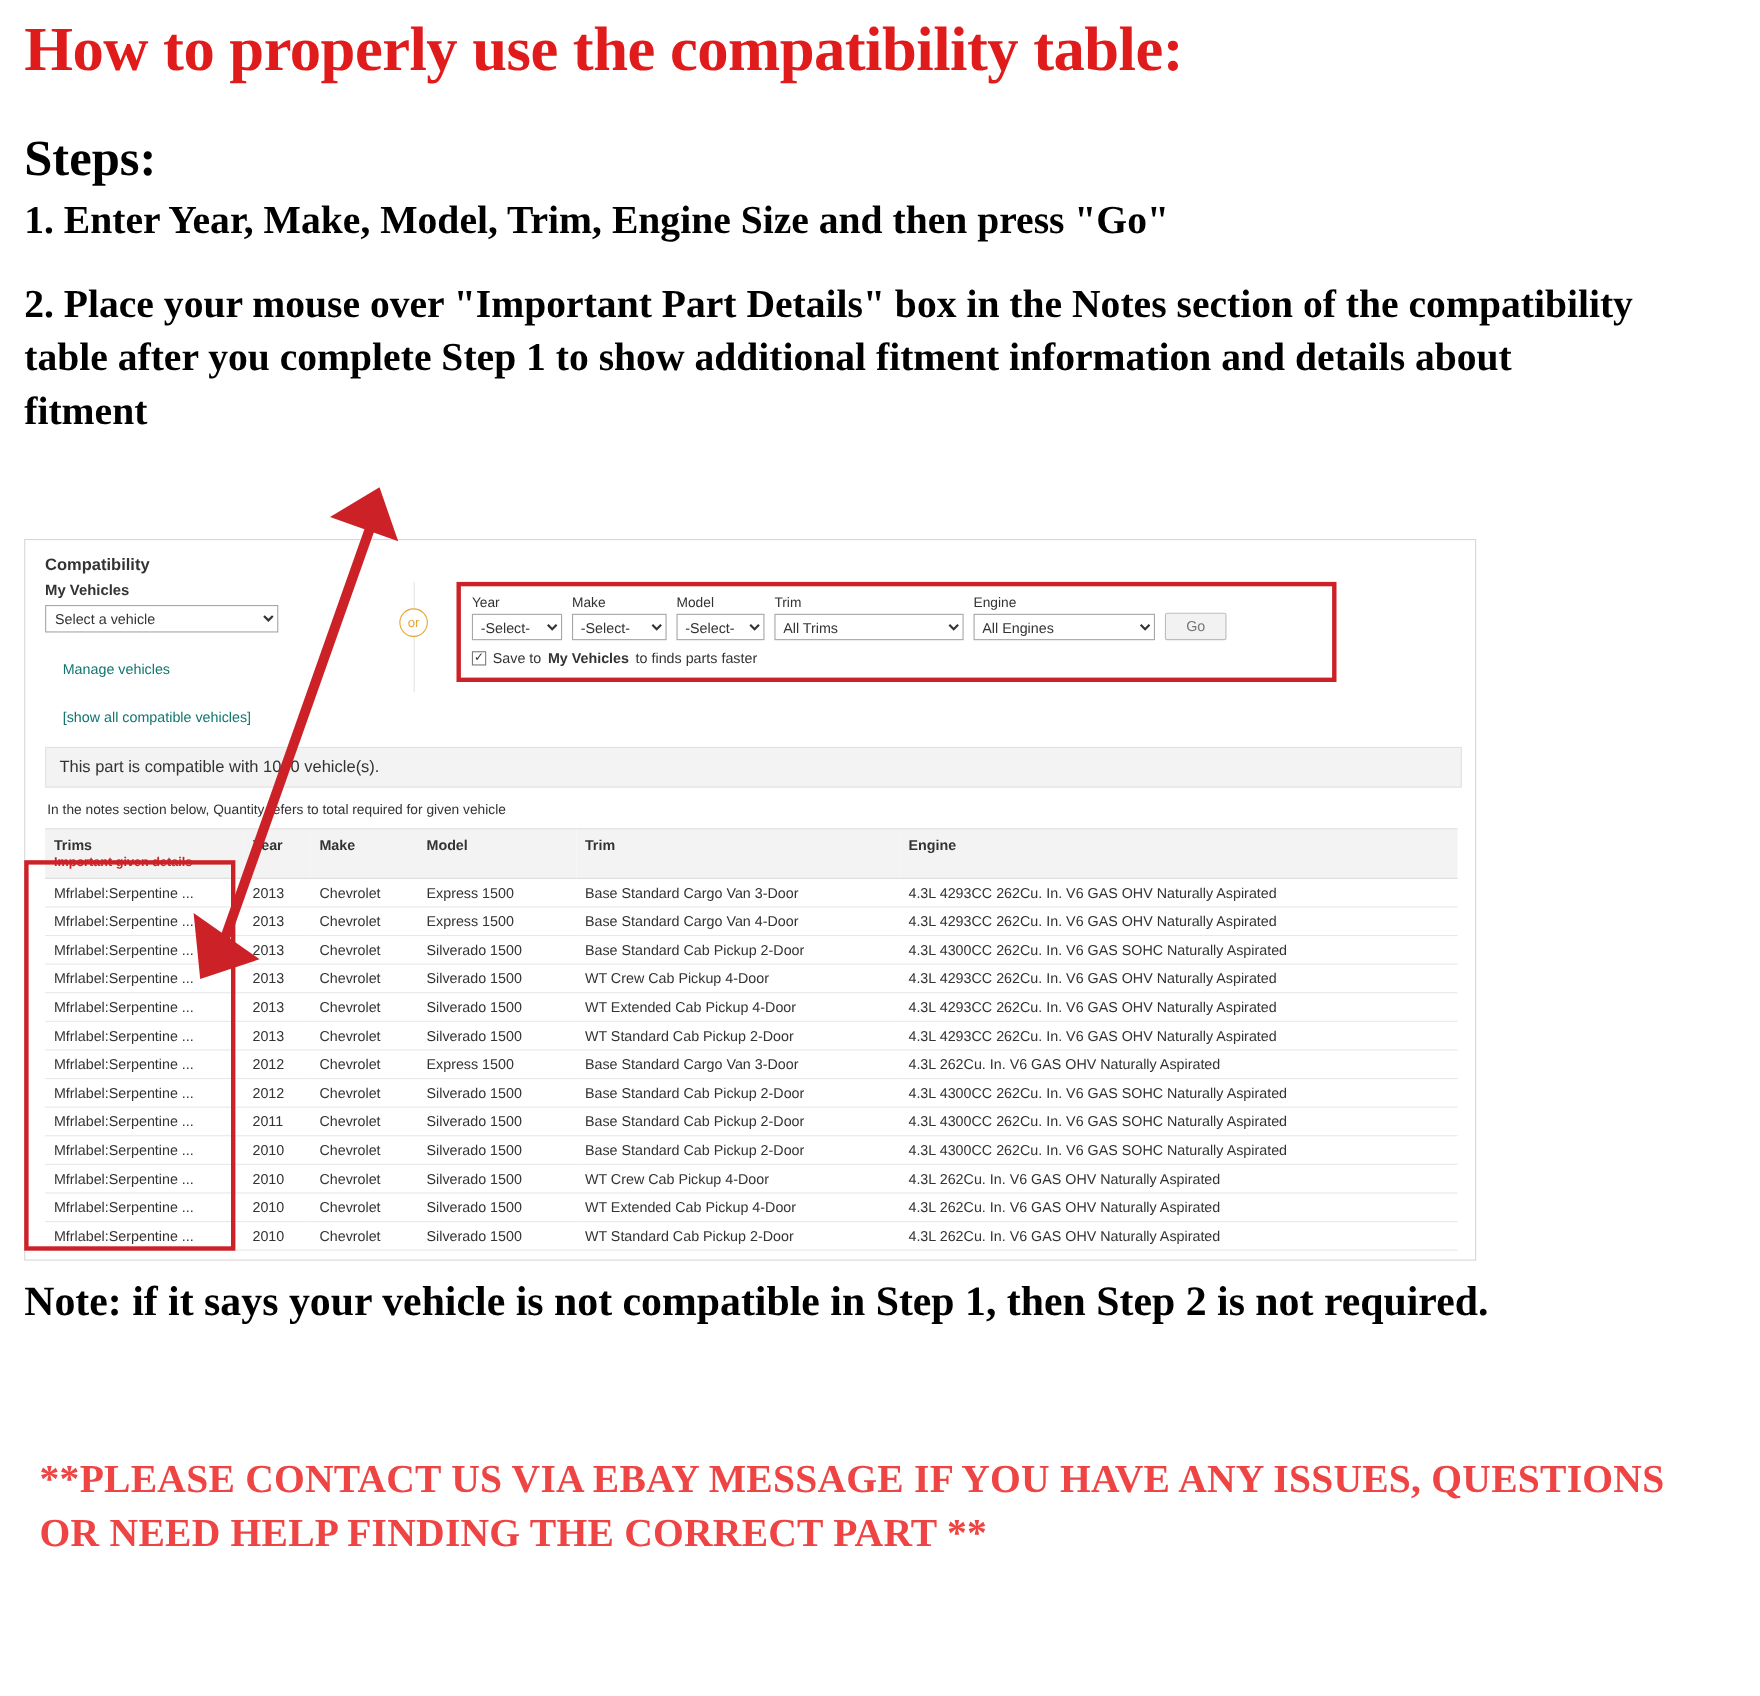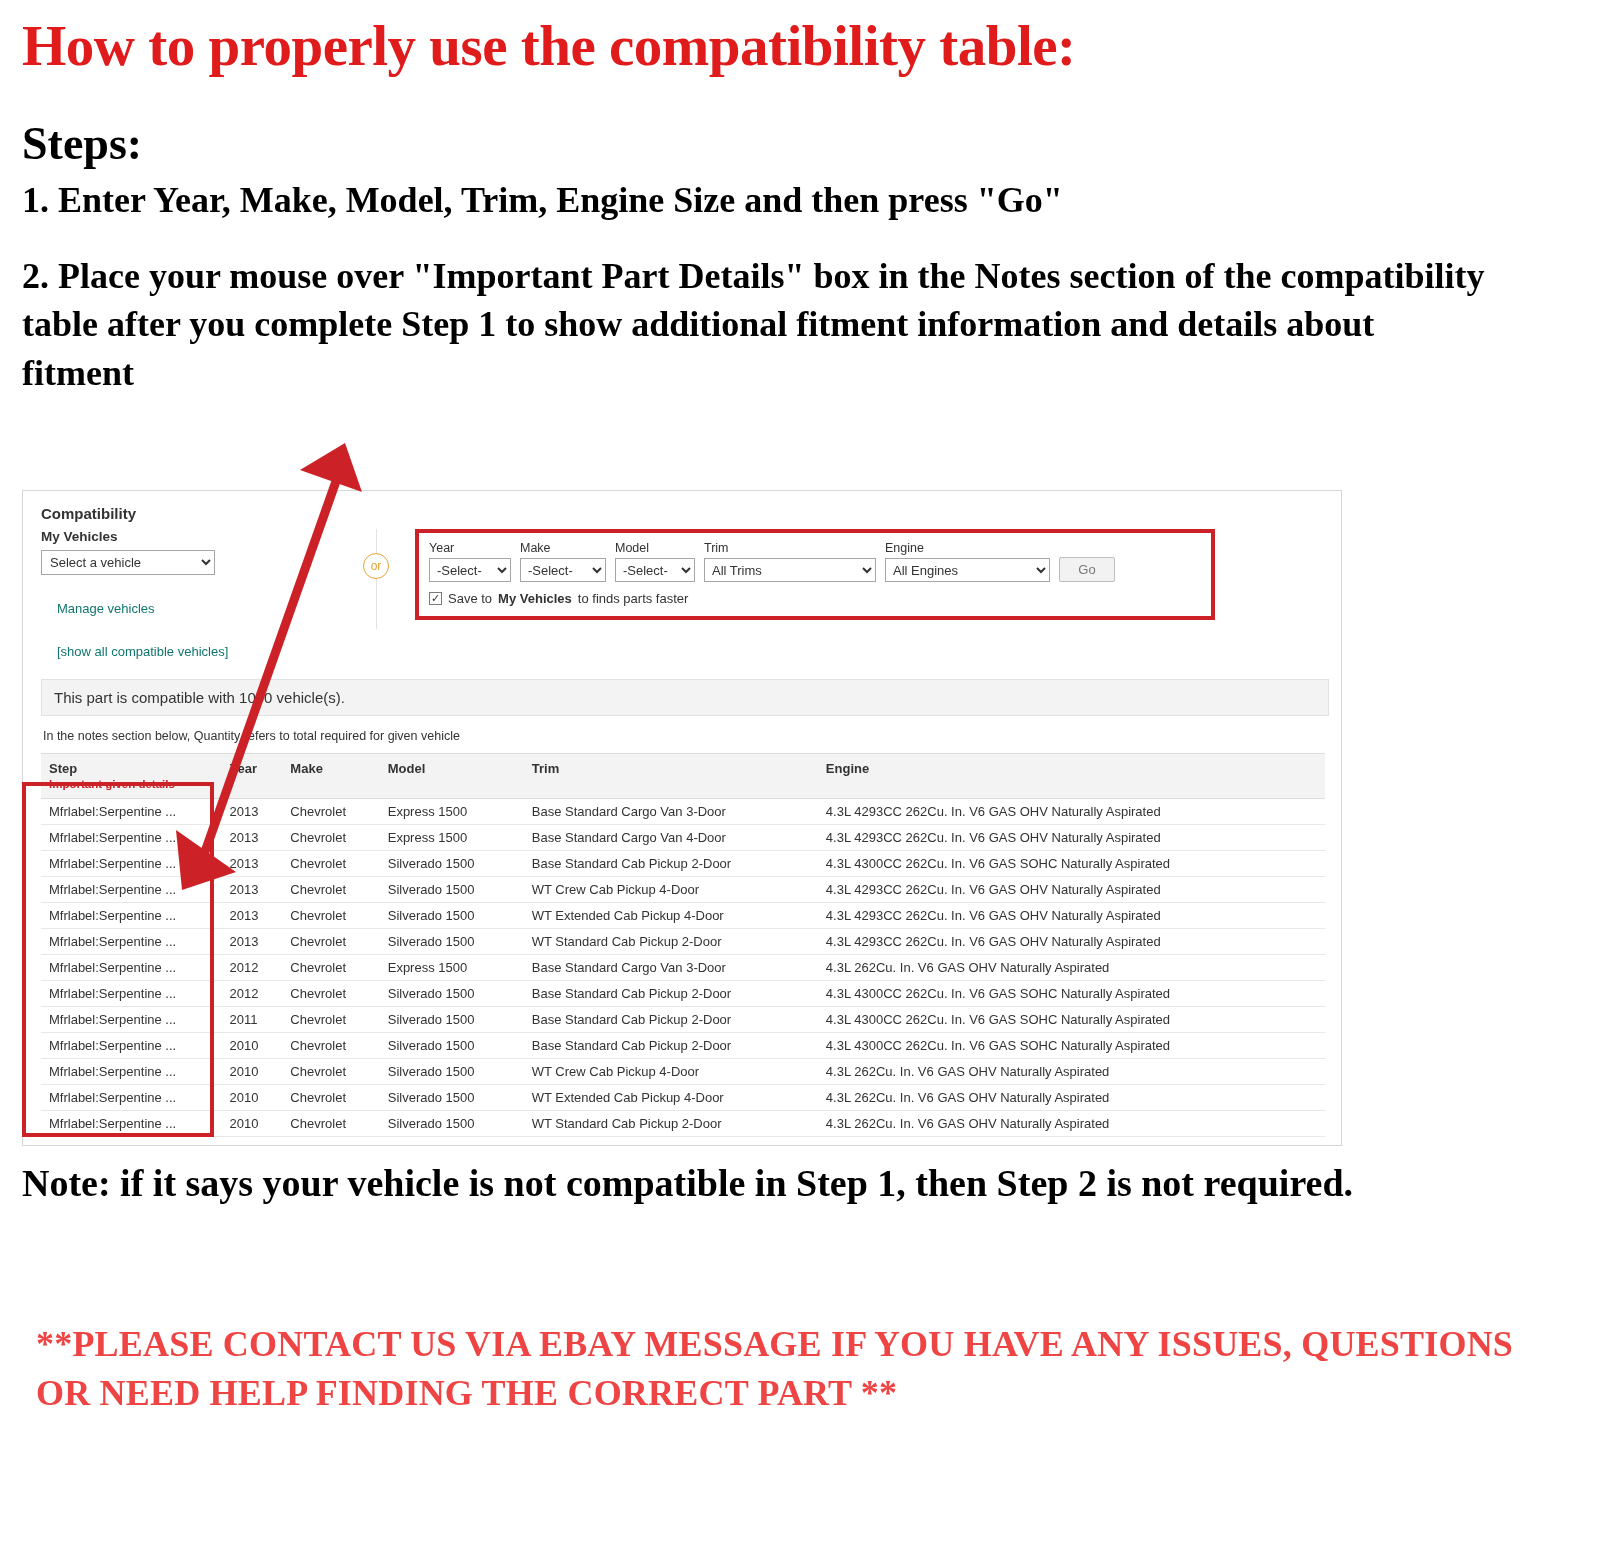--- a/index.html
+++ b/index.html
@@ -88,21 +88,21 @@
     width: 300px;
     flex: 0 0 300px;
   }
   .myveh-label {
     font-size: 13.5px;
     font-weight: bold;
     color: #333;
     margin-bottom: 6px;
   }
   select.vehsel, .fakeselect {
-    width: 174px;
+    width: 212px;
     height: 25px;
     font-size: 13px;
     font-family: "Liberation Sans", sans-serif;
     color: #333;
     border: 1px solid #a6a6a6;
     background: #fff;
     box-sizing: border-box;
     padding: 2px 4px;
   }
   .link {
@@ -406,21 +406,21 @@
         <col class="c-notes">
           <col class="c-year">
           <col class="c-make">
         <col class="c-model">
           <col class="c-trim">
           <col class="c-engine">
       </colgroup>
       <thead>
         <tr>
           <th>
-            <span>Step</span>
+            <span>Trims</span>
             <span class="th-notes-sub">Important given details</span>
           </th>
           <th>Year</th>
           <th>Make</th>
           <th>Model</th>
           <th>Trim</th>
           <th>Engine</th>
         </tr>
       </thead>
       <tbody>

